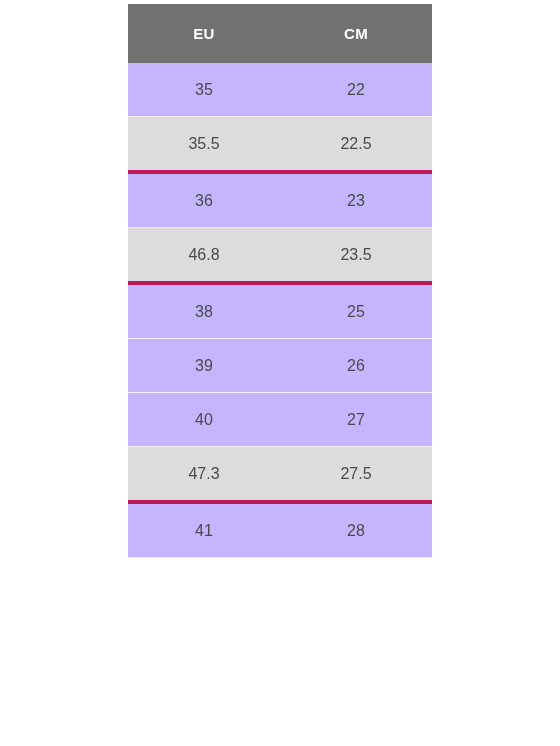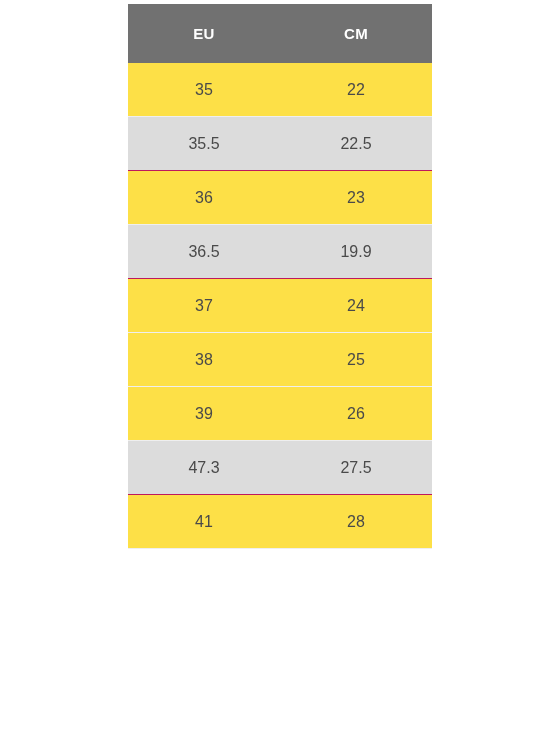--- a/index.html
+++ b/index.html
@@ -53,26 +53,26 @@
 
   table.size-table tbody td {
     height: 53px;
     padding: 0;
     text-align: center;
     vertical-align: middle;
     font-size: 16px;
     font-weight: normal;
     color: #4a4a4a;
     border-bottom: 1px solid #efefef;
-    background: #fde047;
+    background: #c4b5fd;
   }
 
   table.size-table tbody tr.alt td {
     background: #dcdcdc;
-    border-bottom: 1px solid #be185d;
+    border-bottom: 4px solid #be185d;
   }
 
   table.size-table tbody tr.alt + tr td {
     border-top: none;
   }
 
   .col-eu { width: 152px; }
   .col-cm { width: 152px; }
 </style>
 </head>
@@ -95,34 +95,34 @@
           </tr>
           <tr class="alt">
             <td class="col-eu">35.5</td>
             <td class="col-cm">22.5</td>
           </tr>
           <tr>
             <td class="col-eu">36</td>
             <td class="col-cm">23</td>
           </tr>
           <tr class="alt">
-            <td class="col-eu">36.5</td>
-            <td class="col-cm">19.9</td>
-          </tr>
-          <tr>
-            <td class="col-eu">37</td>
-            <td class="col-cm">24</td>
+            <td class="col-eu">46.8</td>
+            <td class="col-cm">23.5</td>
           </tr>
           <tr>
             <td class="col-eu">38</td>
             <td class="col-cm">25</td>
           </tr>
           <tr>
             <td class="col-eu">39</td>
             <td class="col-cm">26</td>
+          </tr>
+          <tr>
+            <td class="col-eu">40</td>
+            <td class="col-cm">27</td>
           </tr>
           <tr class="alt">
             <td class="col-eu">47.3</td>
             <td class="col-cm">27.5</td>
           </tr>
           <tr>
             <td class="col-eu">41</td>
             <td class="col-cm">28</td>
           </tr>
         </tbody>

